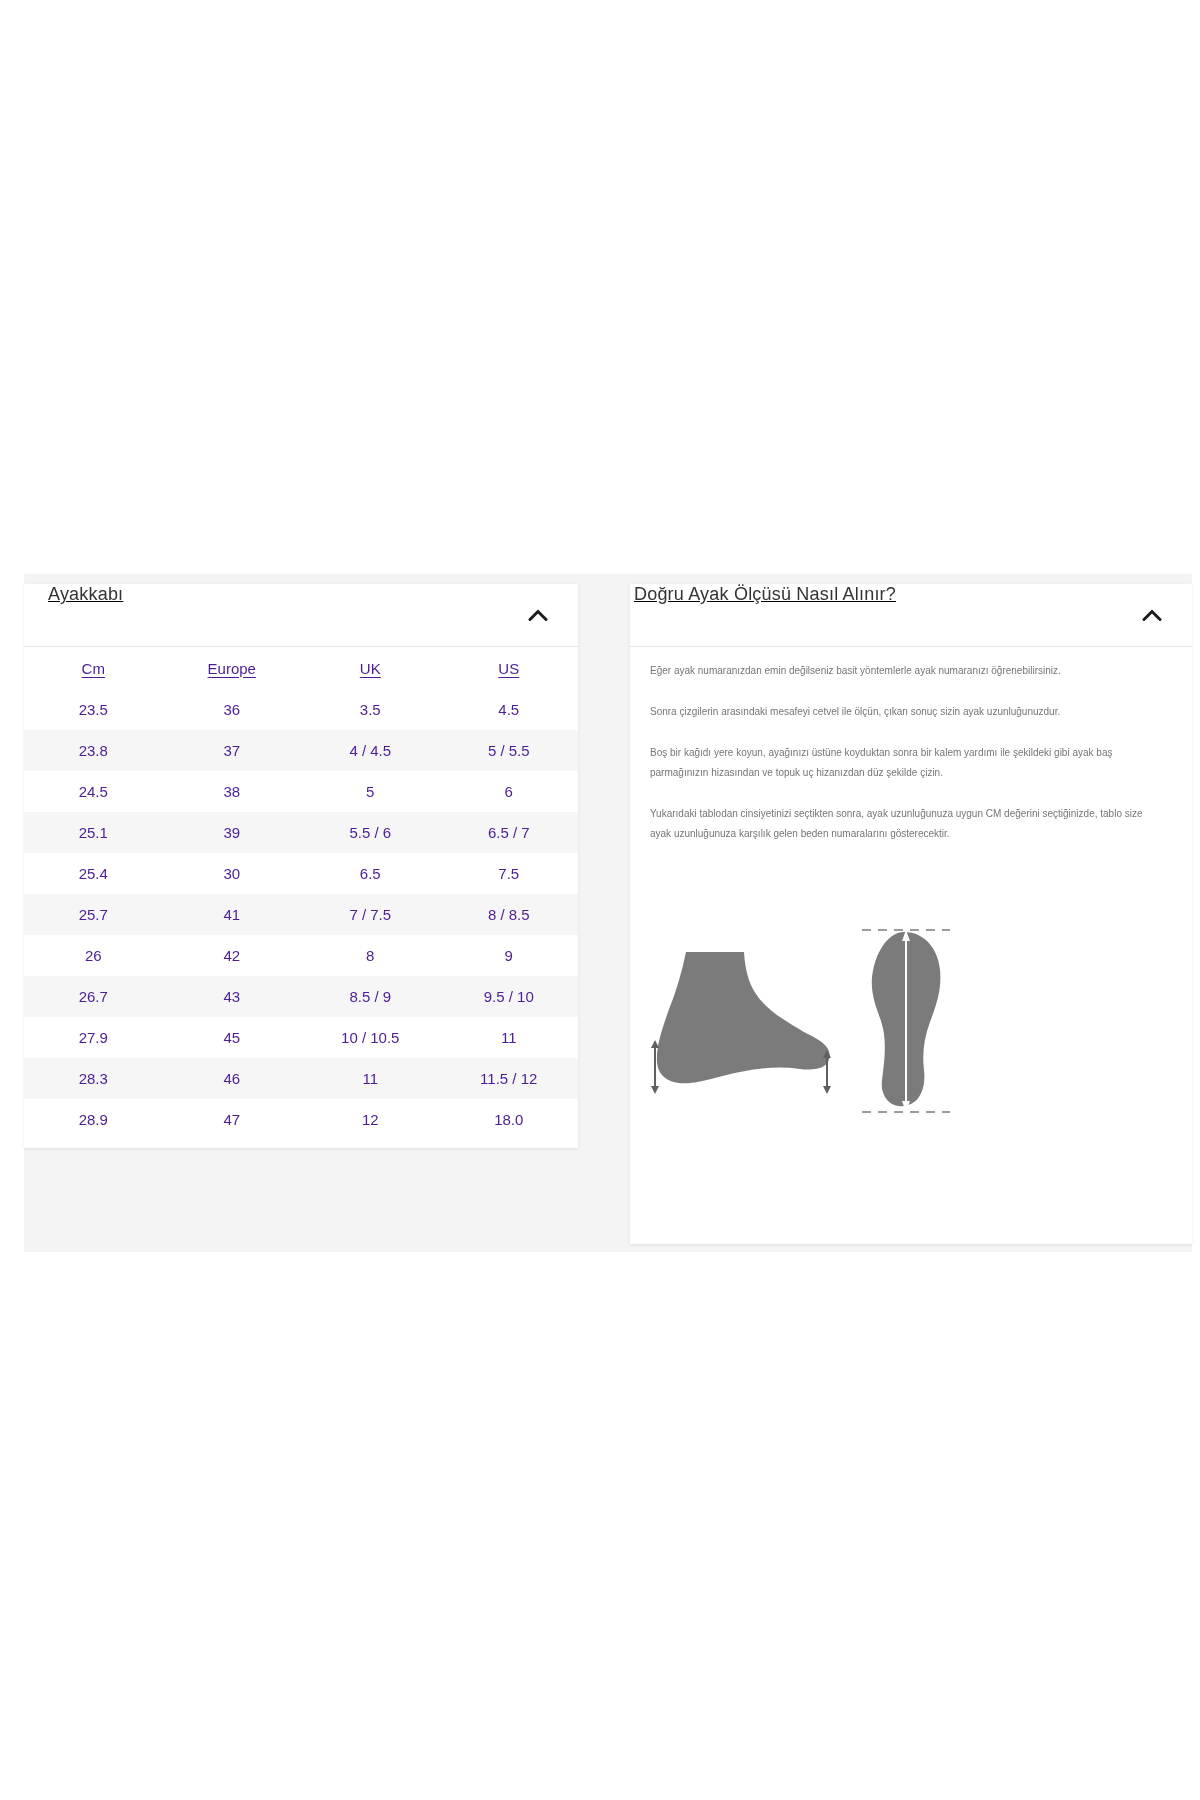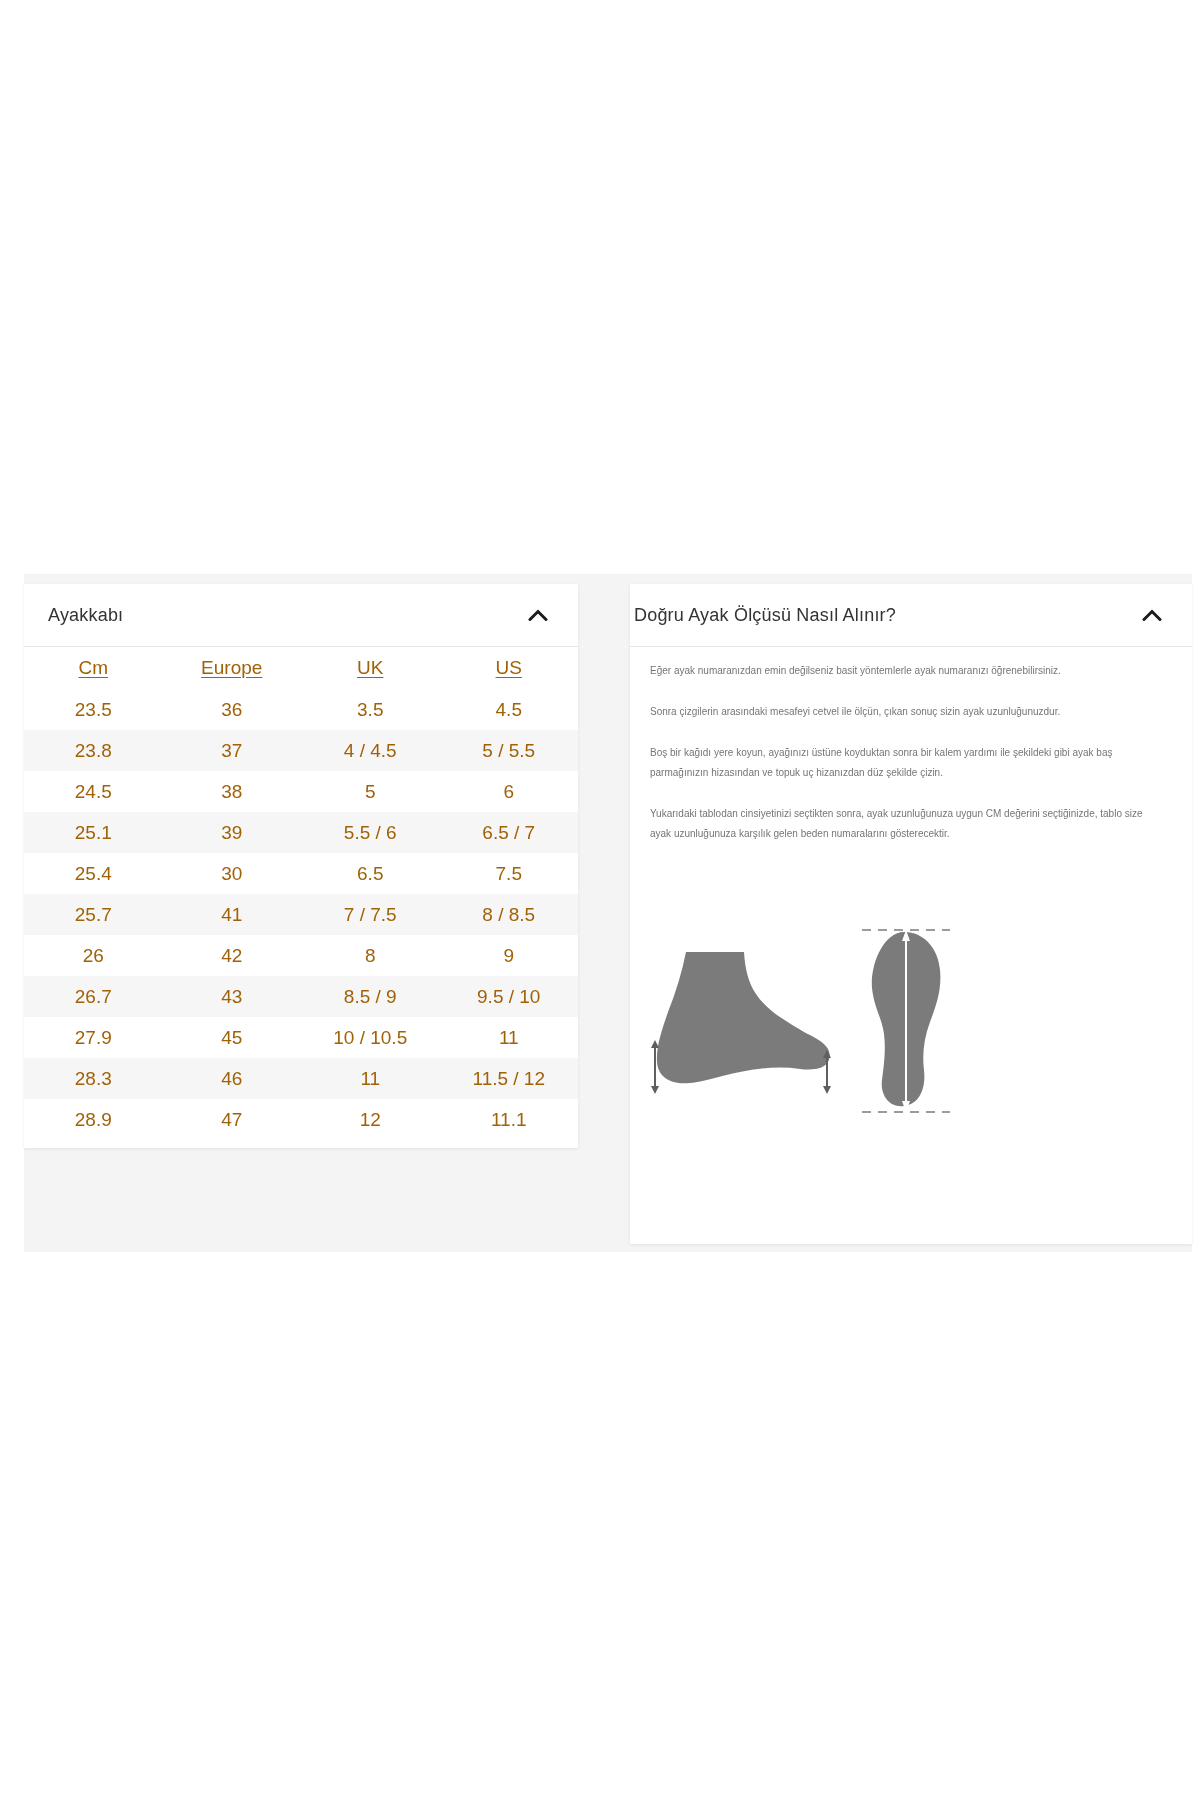--- a/index.html
+++ b/index.html
@@ -14,33 +14,33 @@
     background:#f4f4f4;
   }
   .card {
     position:absolute; top:10px; background:#ffffff;
     box-shadow:0 1px 3px rgba(0,0,0,0.08);
   }
   .card-sizes { left:0; width:554px; padding-bottom:8px; }
   .card-guide { left:606px; width:562px; height:660px; }
 
   .card-header {
-    height:63px; display:flex; align-items:center; justify-content:space-between;
-    padding:0 30px 0 24px; border-bottom:1px solid #e7e7e7; cursor:pointer;
+    height:63px; display:flex; justify-content:space-between;
+    padding:0 30px 0 24px; border-bottom:1px solid #e7e7e7; cursor:pointer;text-decoration:underline;
   }
   .card-guide .card-header { padding-left:4px; }
   .card-header h2 {
     font-size:18px; font-weight:400; color:#333333; letter-spacing:0.2px;
   }
   .chevron { display:flex; align-items:center; }
 
   
   table.sizes {
     width:100%; border-collapse:collapse; table-layout:fixed;
-    font-size:19px; color:#a16207;
+    font-size:15px; color:#4c1d95;
   }
   table.sizes thead th {
     height:42px; font-weight:400; text-align:center; vertical-align:middle;
     text-decoration:underline; text-underline-offset:3px; cursor:pointer;
   }
   table.sizes tbody td {
     height:41px; text-align:center; vertical-align:middle; cursor:pointer;
   }
   table.sizes tbody tr:nth-child(even) { background:#f6f6f6; }
 
@@ -135,21 +135,21 @@
           <tr>
             <td>28.3</td>
             <td>46</td>
             <td>11</td>
             <td>11.5 / 12</td>
           </tr>
           <tr>
             <td>28.9</td>
             <td>47</td>
             <td>12</td>
-            <td>11.1</td>
+            <td>18.0</td>
           </tr>
         </tbody>
     </table>
   </section>
 
   <section class="card card-guide">
     <header class="card-header">
       <h2>Doğru Ayak Ölçüsü Nasıl Alınır?</h2>
       <span class="chevron">
         <svg width="20" height="12" viewBox="0 0 20 12">

